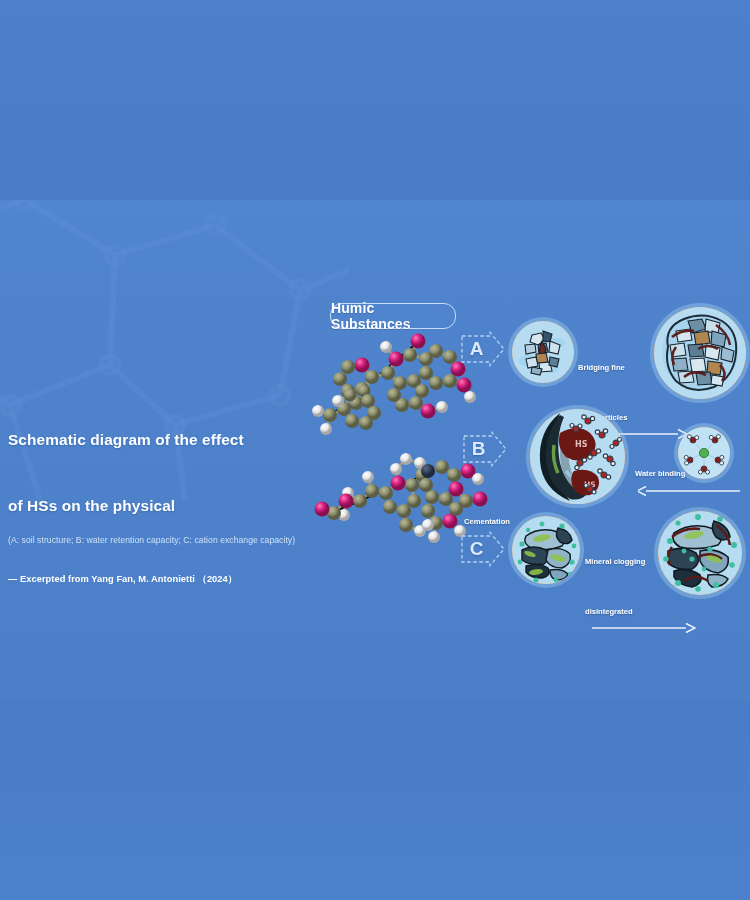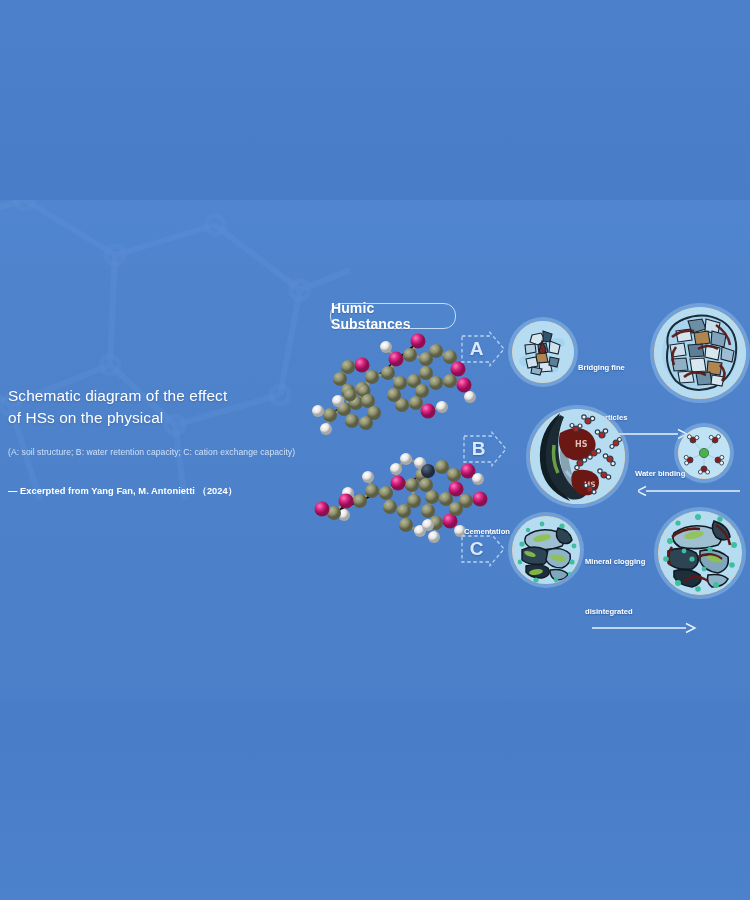--- a/index.html
+++ b/index.html
@@ -18,22 +18,22 @@
     background:linear-gradient(180deg,#5086cf 0%,#4f84cd 18%,#4d82cb 60%,#4b7fc8 100%);
     overflow:hidden;}
 
   
   #watermark{position:absolute;left:-70px;top:-30px;width:420px;height:330px;
     opacity:.30;pointer-events:none;}
   #watermark line,#watermark circle{stroke:#6e9ddd;fill:none;}
 
   
   #text-block{position:absolute;left:8px;top:385px;width:330px;}
-  .title-line{color:#ffffff;font-size:15.4px;font-weight:normal;line-height:22px;
-    letter-spacing:.1px;text-shadow:0 1px 2px rgba(20,50,100,.28);white-space:nowrap;}
+  .title-line{color:#ffffff;font-size:15.4px;font-weight:bold;line-height:22px;
+    letter-spacing:.1px;text-shadow:0 1px 2px rgba(20,50,100,.28);white-space:nowrap;margin-top:44px;}
   #subtitle{margin-top:17px;color:#cfe0f6;font-size:8.6px;line-height:12px;
     letter-spacing:.05px;white-space:nowrap;}
   #attribution{margin-top:27px;color:#ffffff;font-size:9.3px;font-weight:bold;
     letter-spacing:.05px;white-space:nowrap;}
 
   
   #hs-chip{position:absolute;left:330px;top:303px;width:124px;height:24px;
     border:1.4px solid #c5dcf7;border-radius:12px;
     display:flex;align-items:center;justify-content:center;
     background:rgba(90,140,210,.16);}
@@ -443,21 +443,21 @@
             <circle cx="-3.6" cy="3" r="2" fill="#f5f5f5"></circle>
               <circle cx="3.6" cy="3" r="2" fill="#f5f5f5"></circle>
             </g>
         </g>
       </svg>
     </div>
   </div>
 
   <div class="row" id="row-c">
 
-    <div class="cap-left" style="left:4px;top:22px;">Cementation</div>
+    <div class="cap-left" style="left:4px;top:12px;">Cementation</div>
 
     <div class="badge" style="left:0px;top:26px;">
       <svg width="46" height="36" viewBox="0 0 46 36">
         <path d="M2 5 H30 V1.5 L44 18 L30 34.5 V31 H2 Z" fill="none" stroke="#b9d3f2" stroke-width="1.3" stroke-dasharray="3.5 2.6"></path>
       </svg>
       <div class="letter">C</div>
     </div>
 
     <div class="disc glow" style="left:52px;top:11px;width:68px;height:68px;">
       <svg width="68" height="68" viewBox="0 0 68 68">

